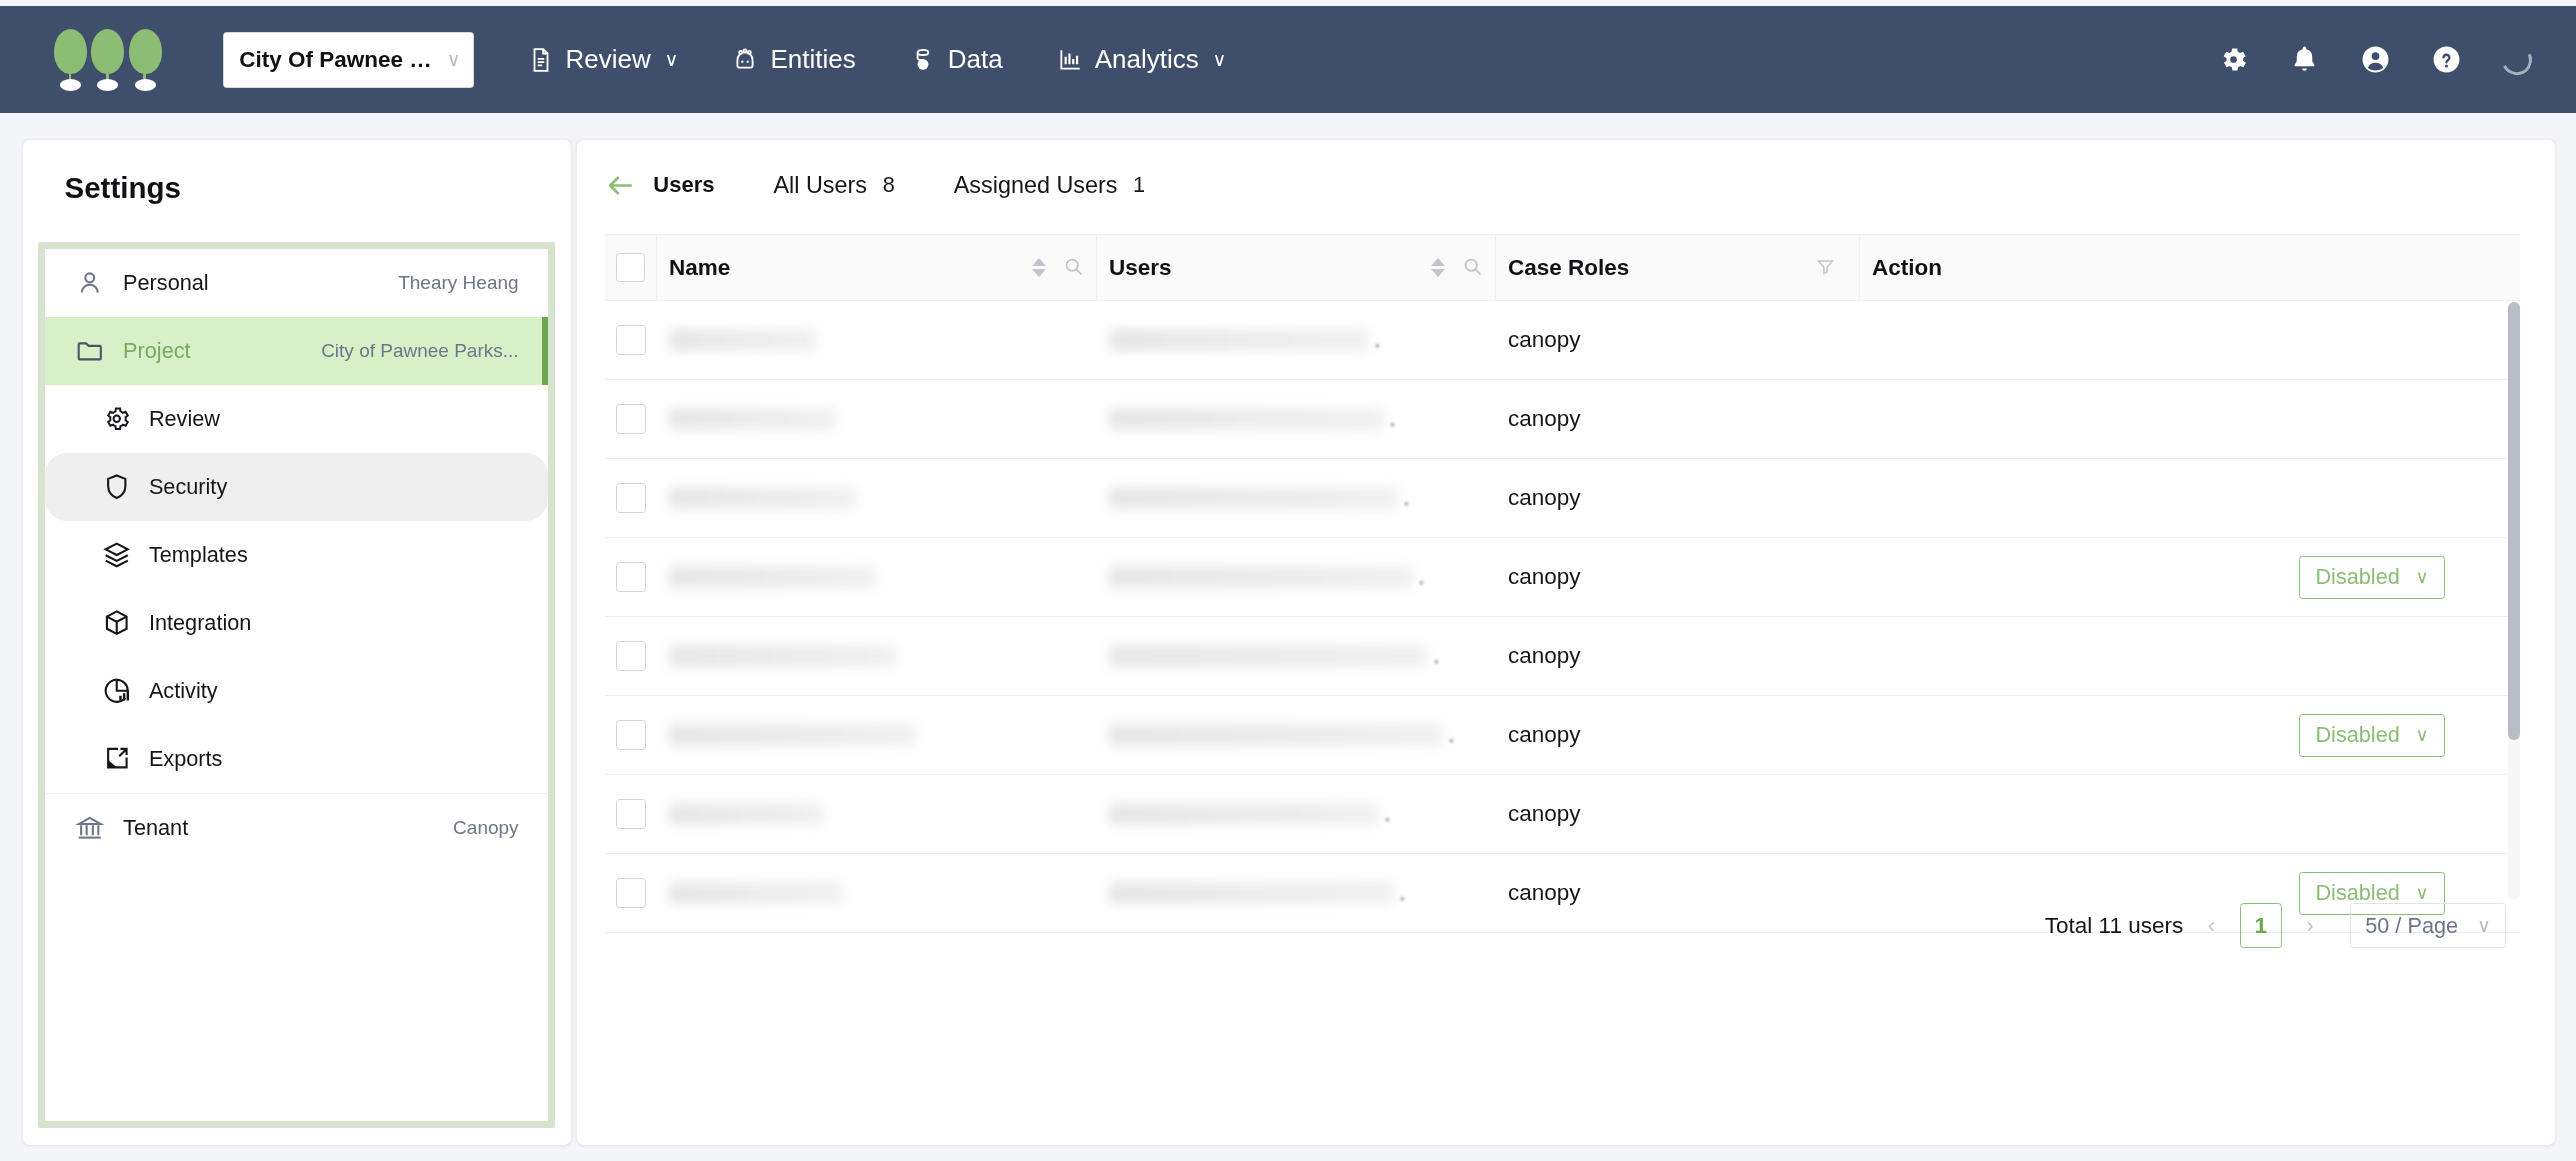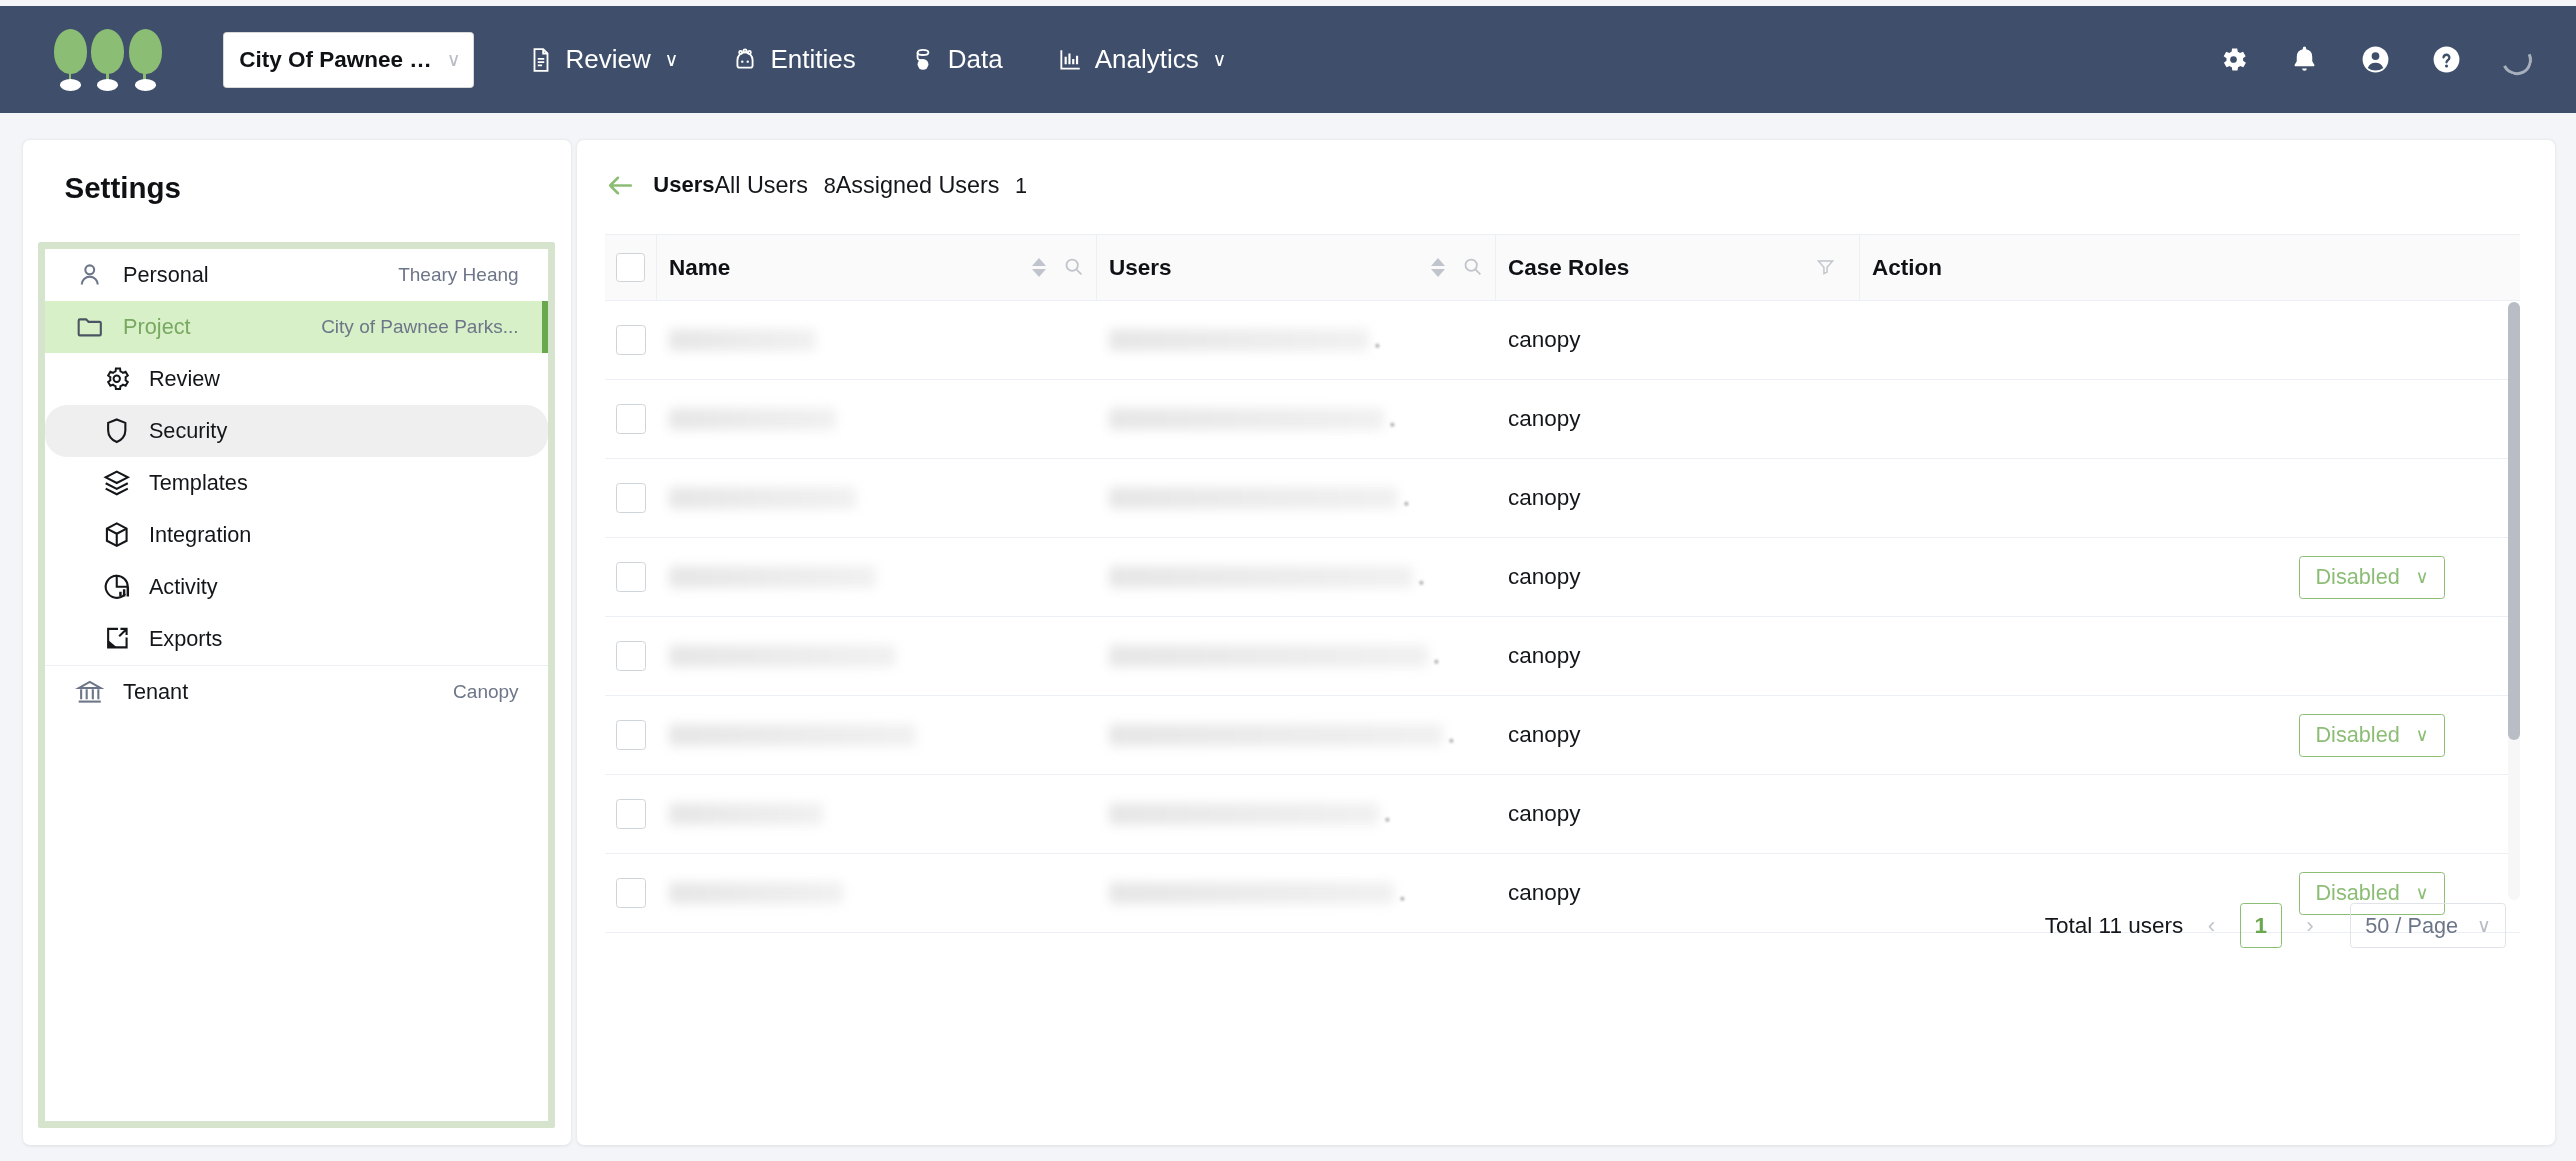--- a/index.html
+++ b/index.html
@@ -58,21 +58,21 @@
     box-shadow: 0 0.9px 3.5px rgba(16,24,40,.10);
   }
   #settings-title {
     font-size: 29.5px; font-weight: bold; color: #0f1115;
     padding: 31px 0 0 42px;
   }
   #nav-box {
     position: absolute; left: 15.6px; top: 102px; width: 517px; height: 886px;
     border: 7px solid #d6e3cd; background: #ffffff; border-radius: 2.6px;
   }
-  .snav { display: flex; align-items: center; height: 52px; padding: 0 29.5px 0 29.5px; cursor: pointer; }
+  .snav { display: flex; align-items: center; height: 68px; padding: 0 29.5px 0 29.5px; cursor: pointer; }
   .snav .sicon { width: 29.5px; height: 29.5px; flex: 0 0 29.5px; margin-right: 19px; }
   .snav .stxt { font-size: 21.7px; color: #14161a; }
   .snav .sval { margin-left: auto; font-size: 19px; color: #6d7688; }
   .snav.sub { padding-left: 57px; }
   .snav.sub .sicon { margin-right: 17.3px; }
   .snav.divider-top { border-top: 0.9px solid #eceff3; }
   .snav.active-green { background: #d7f0c8; position: relative; }
   .snav.active-green .stxt { color: #79a860; }
   .snav.active-green::after {
     content: ""; position: absolute; right: 0; top: 0; bottom: 0; width: 6px; background: #6aa84f;
@@ -80,21 +80,21 @@
   .snav.active-grey { background: #efefef; border-radius: 22px; }
   
   #users-card {
     position: absolute; left: 577px; top: 140px; width: 1978px; height: 1005px;
     background: #ffffff; border-radius: 7px;
     box-shadow: 0 0.9px 3.5px rgba(16,24,40,.10);
   }
   #users-head { display: flex; align-items: center; height: 90px; padding-left: 28px; }
   #back-arrow { width: 31px; height: 31px; margin-right: 17.3px; cursor: pointer; }
   #users-title { font-size: 22px; font-weight: bold; color: #0f1115; }
-  .utab { display: flex; align-items: flex-end; gap: 15.6px; cursor: pointer; }
+  .utab { display: flex; align-items: center; gap: 15.6px; cursor: pointer; margin-left: 59px; }
   .utab .tlabel { font-size: 23.4px; color: #14161a; }
   .utab .tcount { font-size: 21.7px; color: #14161a; }
   
   #table-wrap { position: absolute; left: 28px; top: 94px; right: 35px; }
   #thead {
     display: flex; height: 67px; background: #fafafa;
     border-top: 0.9px solid #eceff3; border-bottom: 0.9px solid #eceff3;
   }
   .th { display: flex; align-items: center; border-right: 0.9px solid #eceff3; padding: 0 12px; }
   .th:last-child { border-right: none; }

